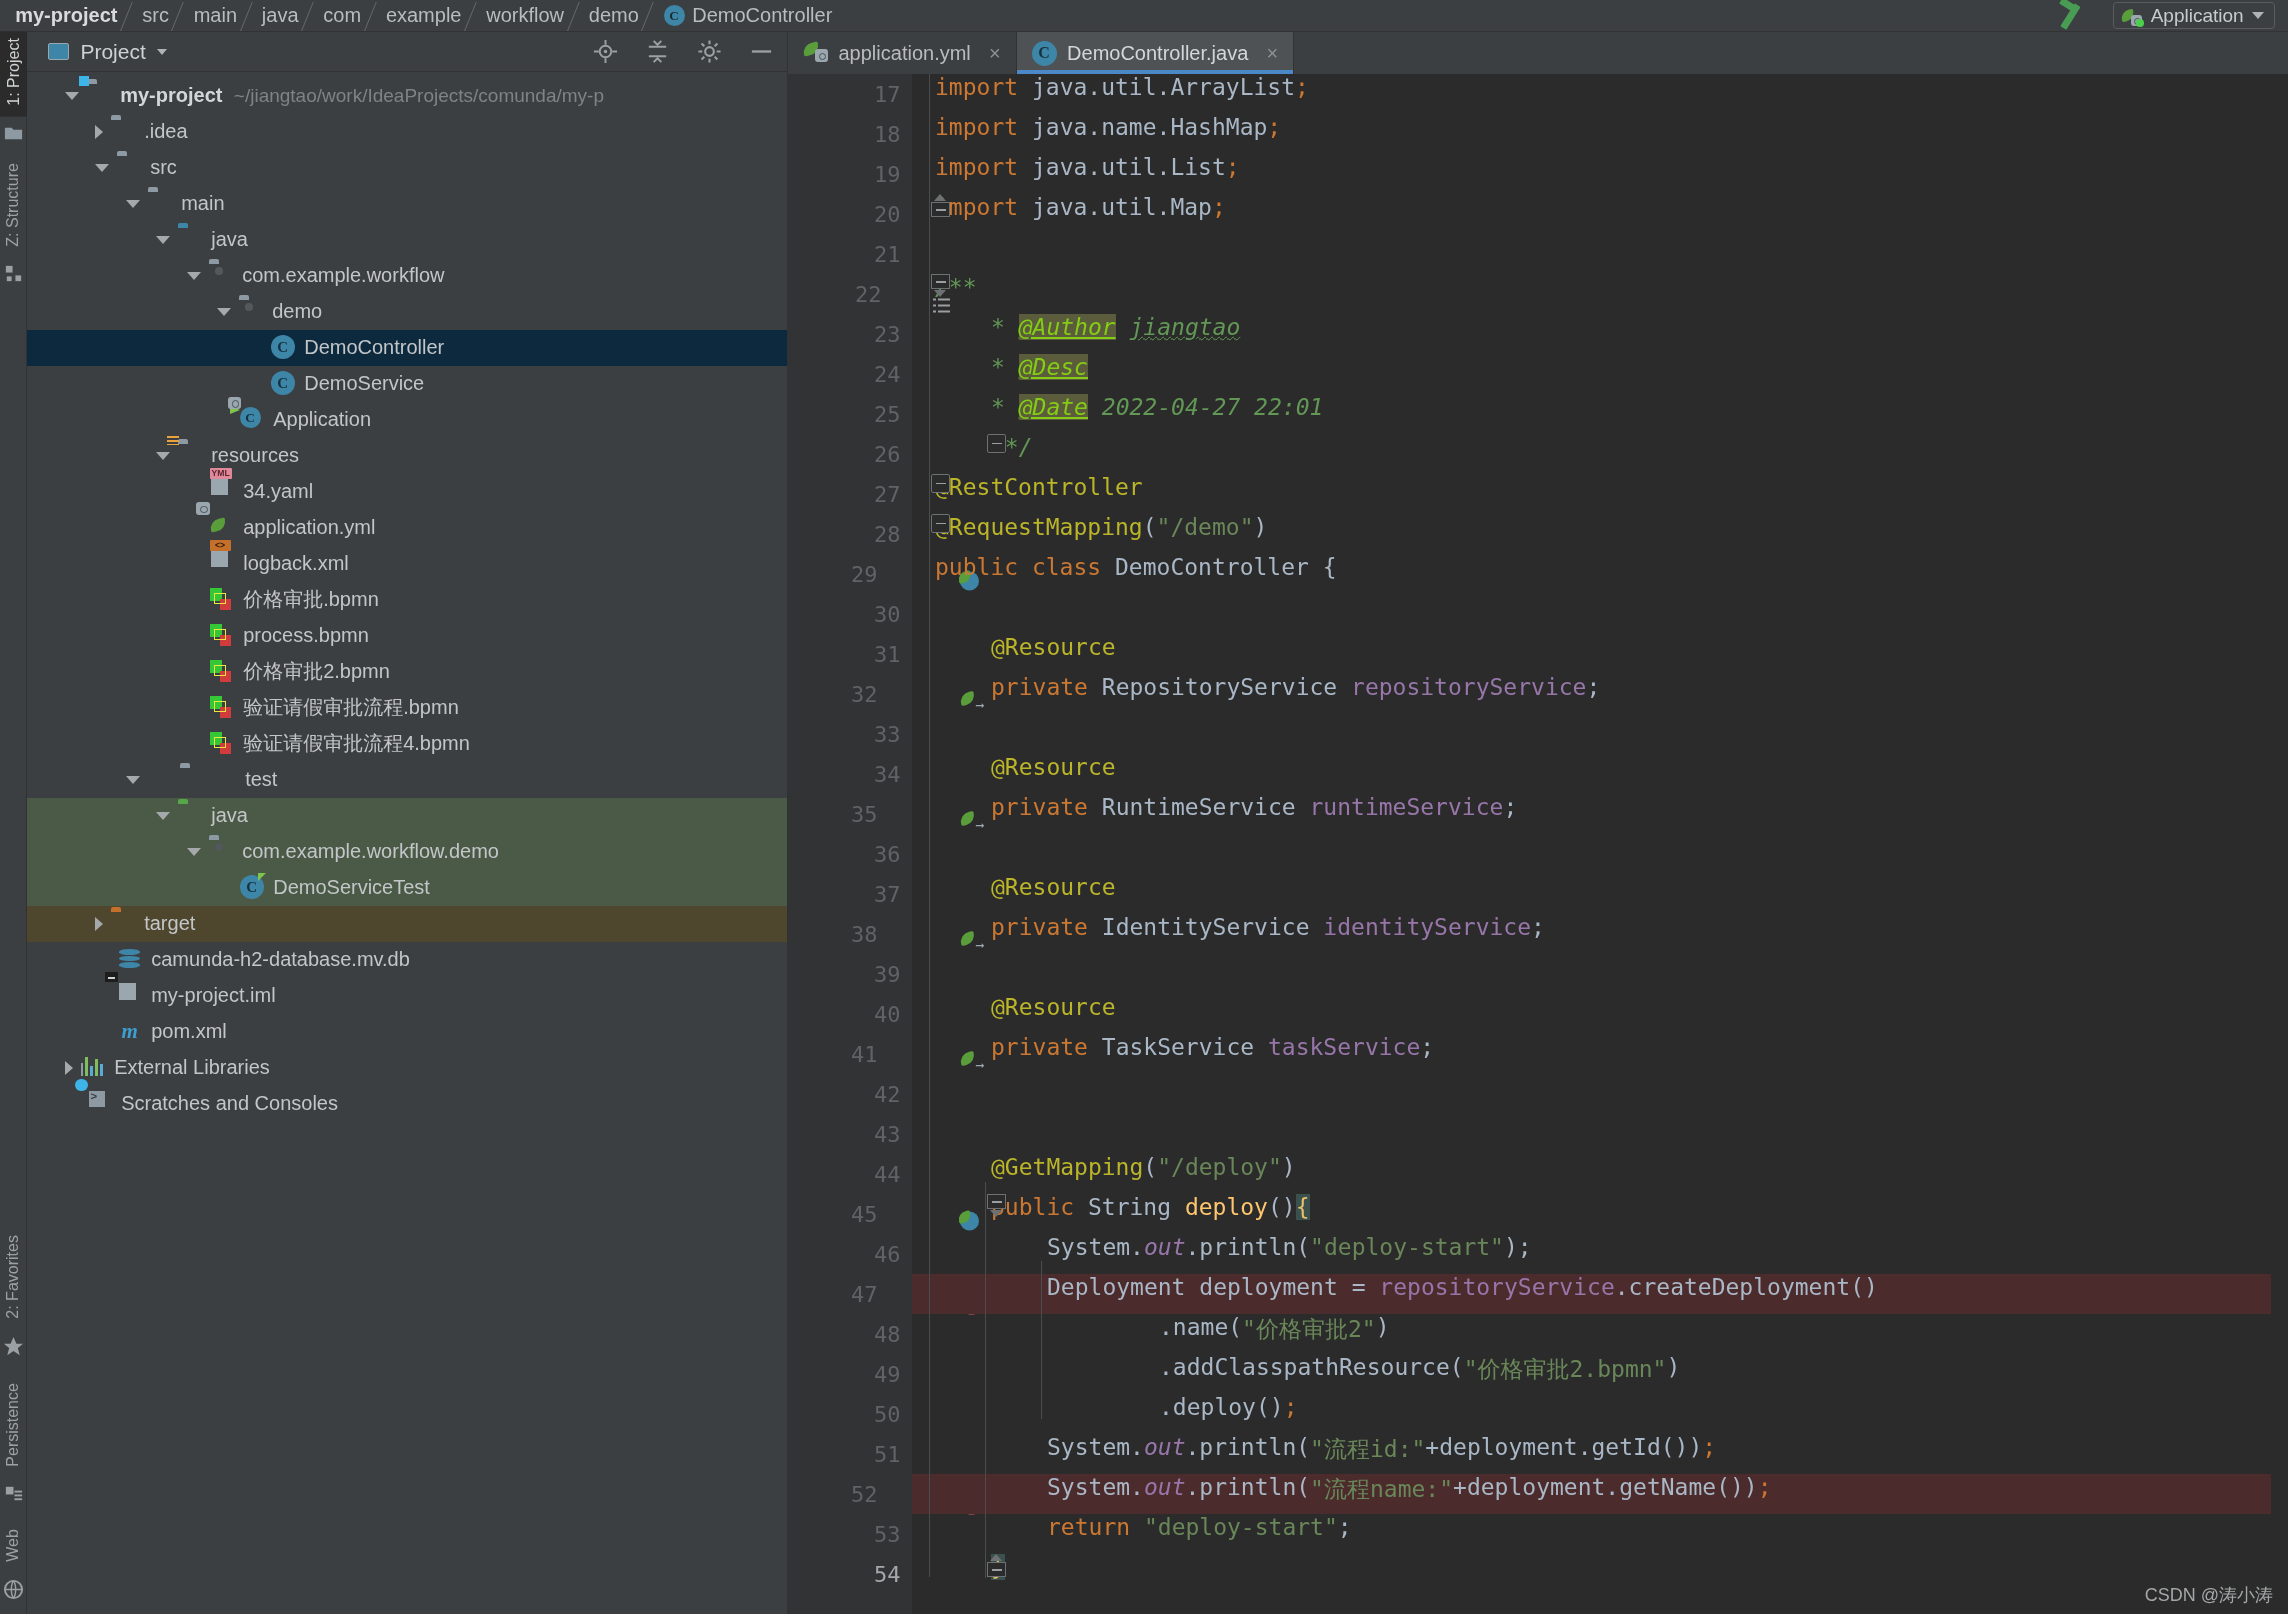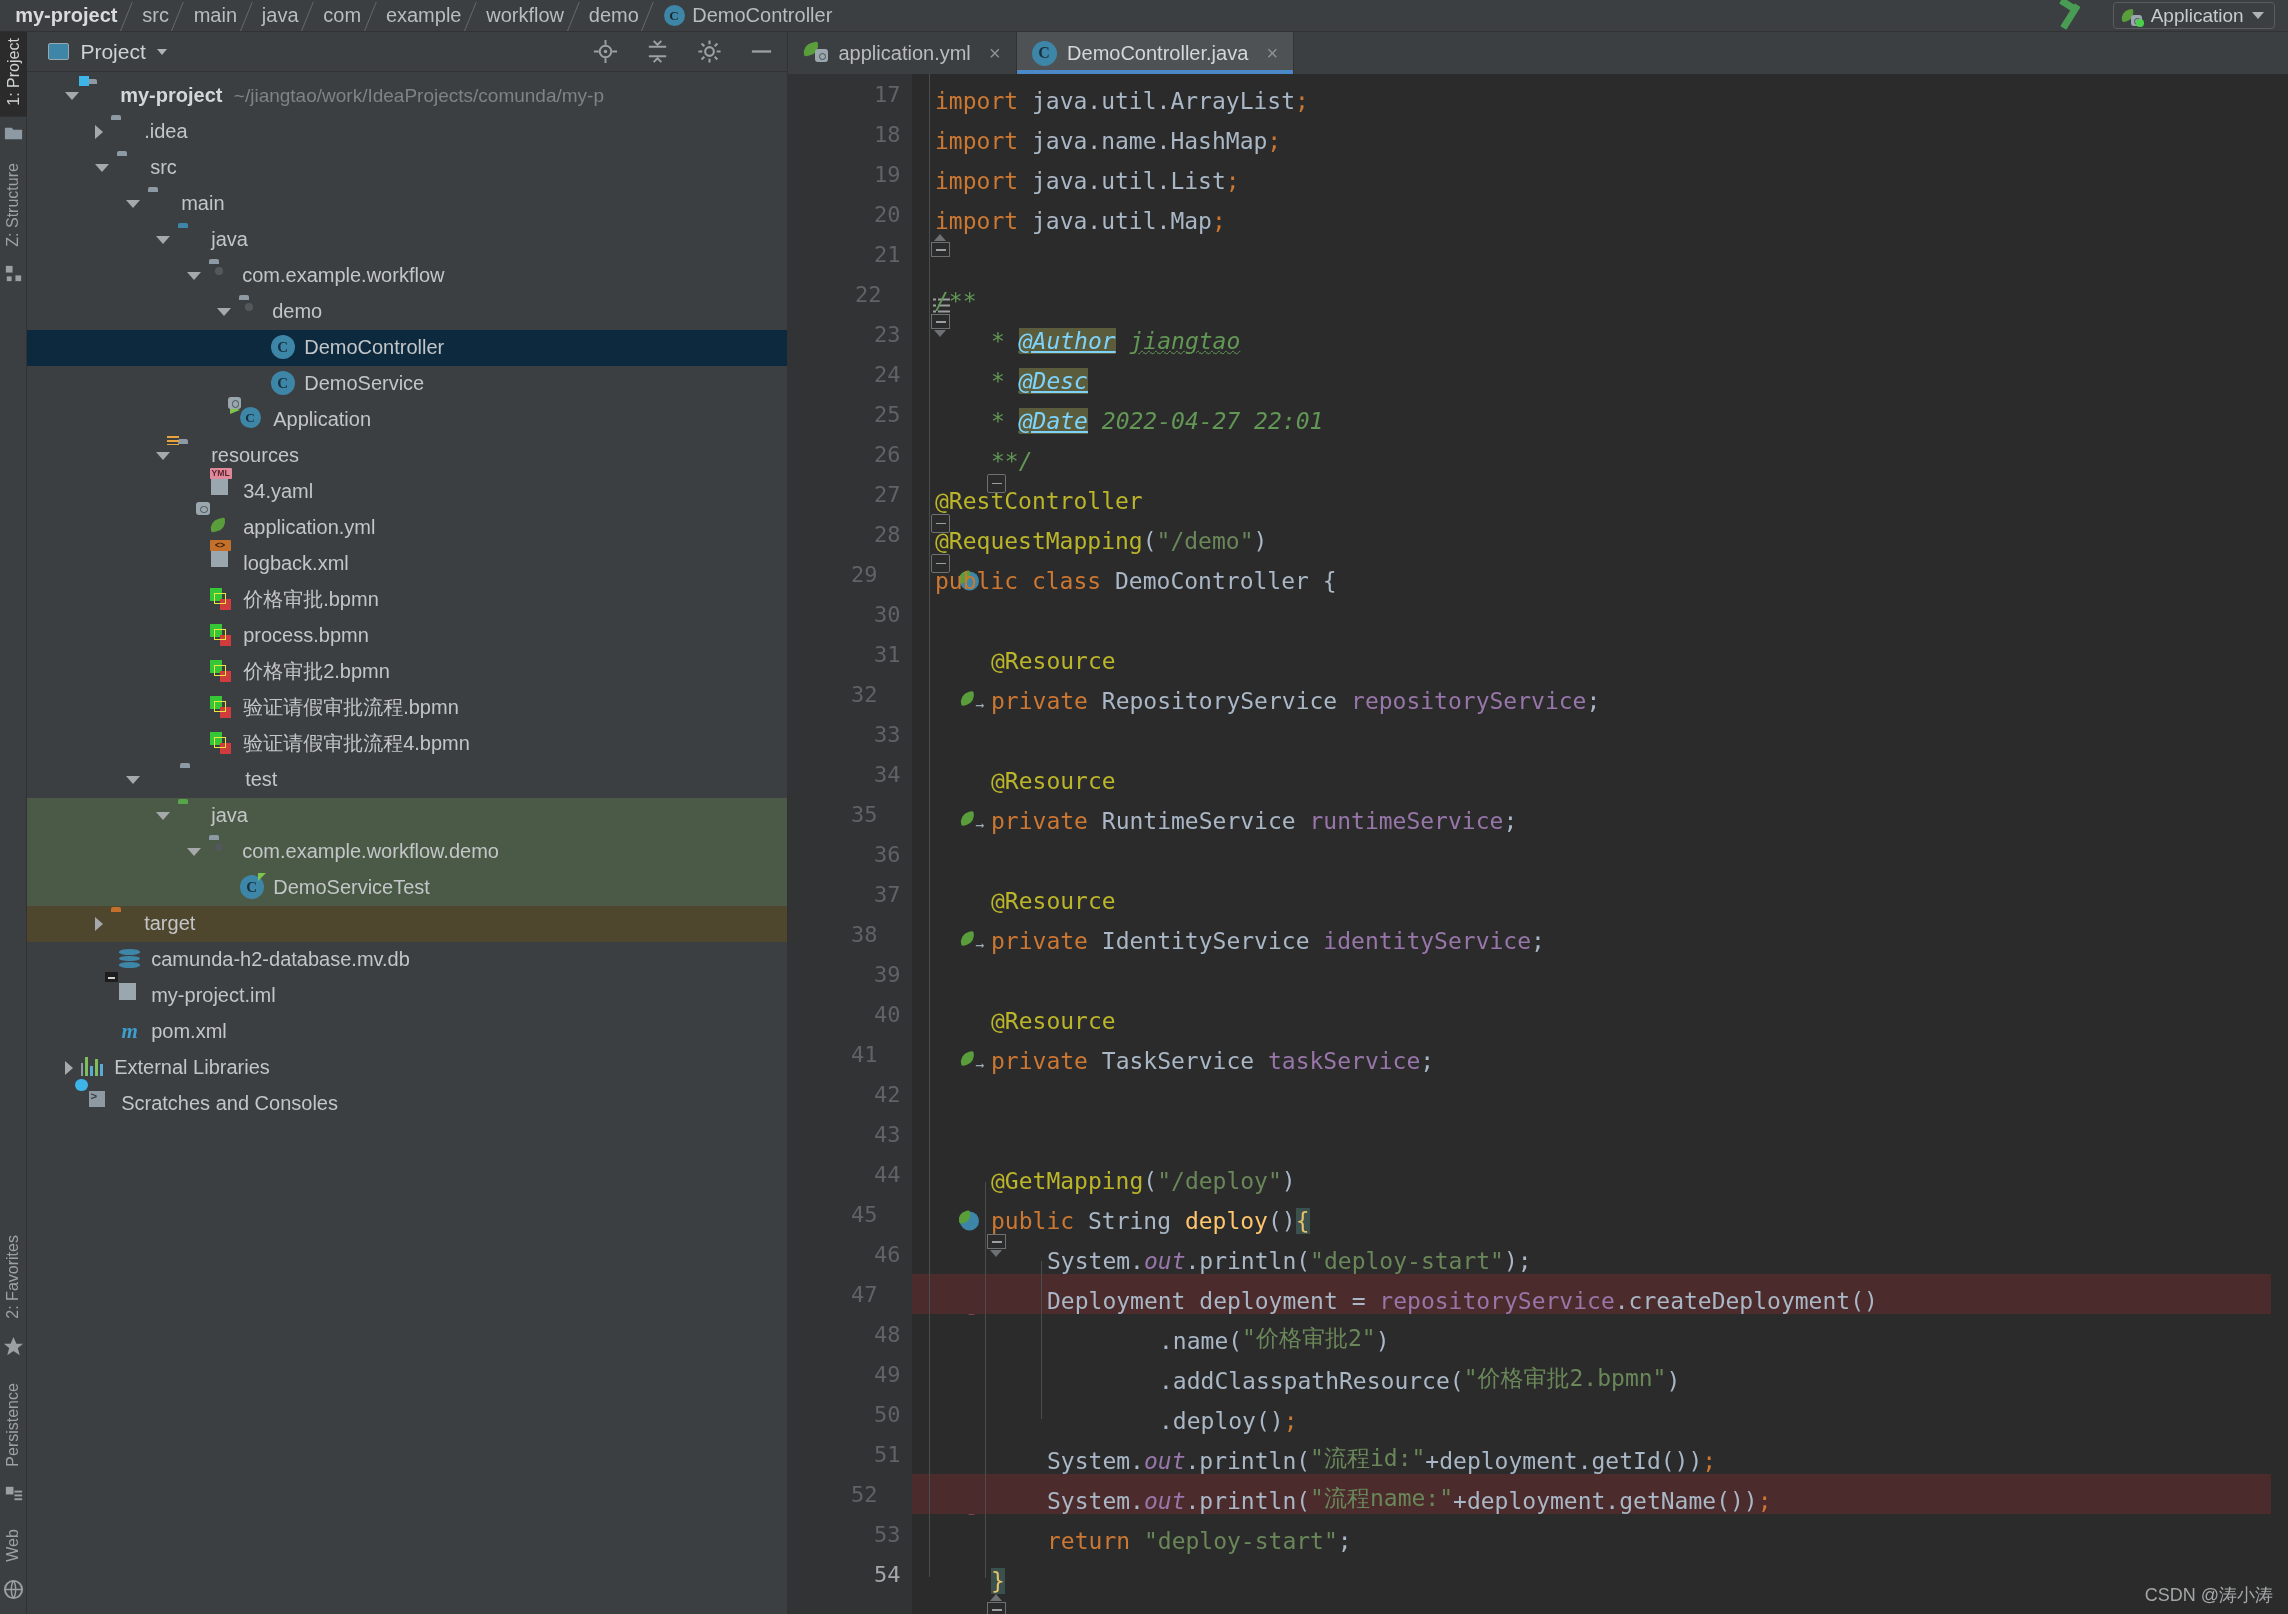--- a/index.html
+++ b/index.html
@@ -188,35 +188,35 @@
   .tab .x { color:#8e9193; font-size:20px; margin-left:7.6px; }
 
   .code-wrap { flex:1; display:flex; min-height:0; background:#2b2b2b; position:relative; overflow:hidden;}
   .gutter {
     flex: 0 0 124px; background:#313335; position:relative;
     font-family:"DejaVu Sans Mono","Liberation Mono",monospace;
   }
   .code-col { flex:1; position:relative; overflow:hidden;
     font-family:"DejaVu Sans Mono","Liberation Mono",monospace;
     font-size:23px; }
-  .cline { height:40px; display:flex; align-items:flex-end; white-space:pre; }
+  .cline { height:40px; display:flex; align-items:flex-start; white-space:pre; }
   .gline { height:40px; display:flex; align-items:center; justify-content:flex-end;
     padding-right: 11.4px; color:#606366; font-size:22px; position:relative;}
   .gline.cur { color:#a4a8ab; }
   .gmark { position:absolute; left: 82px; top: 50%; transform: translateY(-50%); }
   .gmark2 { position:absolute; left: 51px; top: 50%; transform: translateY(-50%); }
   .hl-err { background:#4b2b2b; }
 
   
   .kw { color:#cc7832; }
   .kw2{ color:#e8bf6a; }
   .str{ color:#6a8759; }
   .ann{ color:#bbb529; }
   .cmt{ color:#629755; font-style:italic; }
-  .cmt-tag{ color:#7dd3fc; font-style:italic; text-decoration:underline; background:#5a5c3b; }
+  .cmt-tag{ color:#84cc16; font-style:italic; text-decoration:underline; background:#5a5c3b; }
   .plain{ color:#a9b7c6; }
   .field{ color:#9876aa; }
   .fn{ color:#ffc66d; }
   .stat{ color:#9876aa; font-style:italic; }
   .brace-hl{ background:#3b514d; }
   .squiggle { text-decoration: underline wavy #629755; text-decoration-thickness:1px; }
 
   .bp { width:23px;height:23px;border-radius:50%;background:#db5860; position:relative;}
   .bp::after{content:"";position:absolute;left:5.7px;top:6.7px;width:9.5px;height:4.8px;border-left:1.9px solid #fff;border-bottom:1.9px solid #fff;transform:rotate(-45deg);}
   .gutter-run { width:23px;height:23px;position:relative; }

